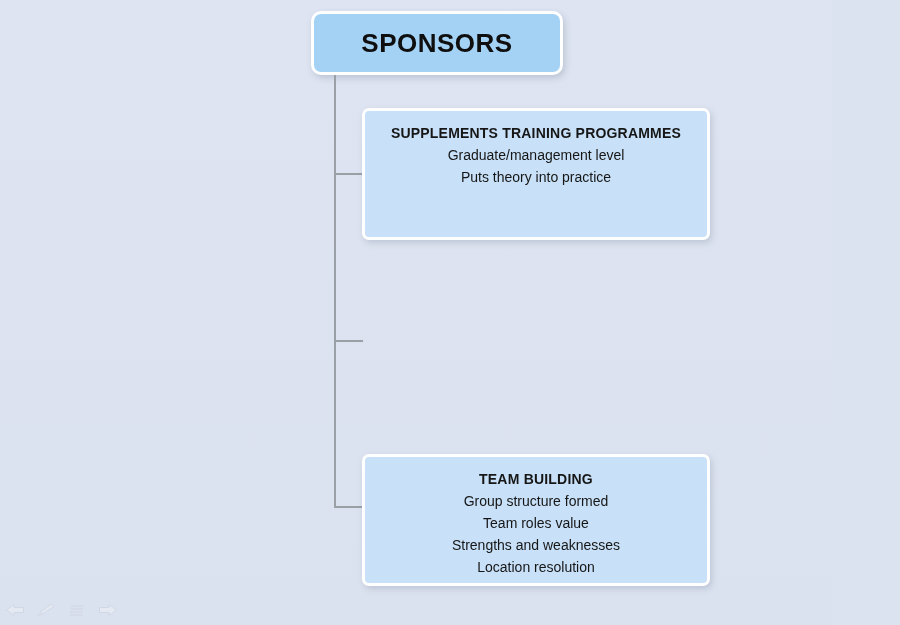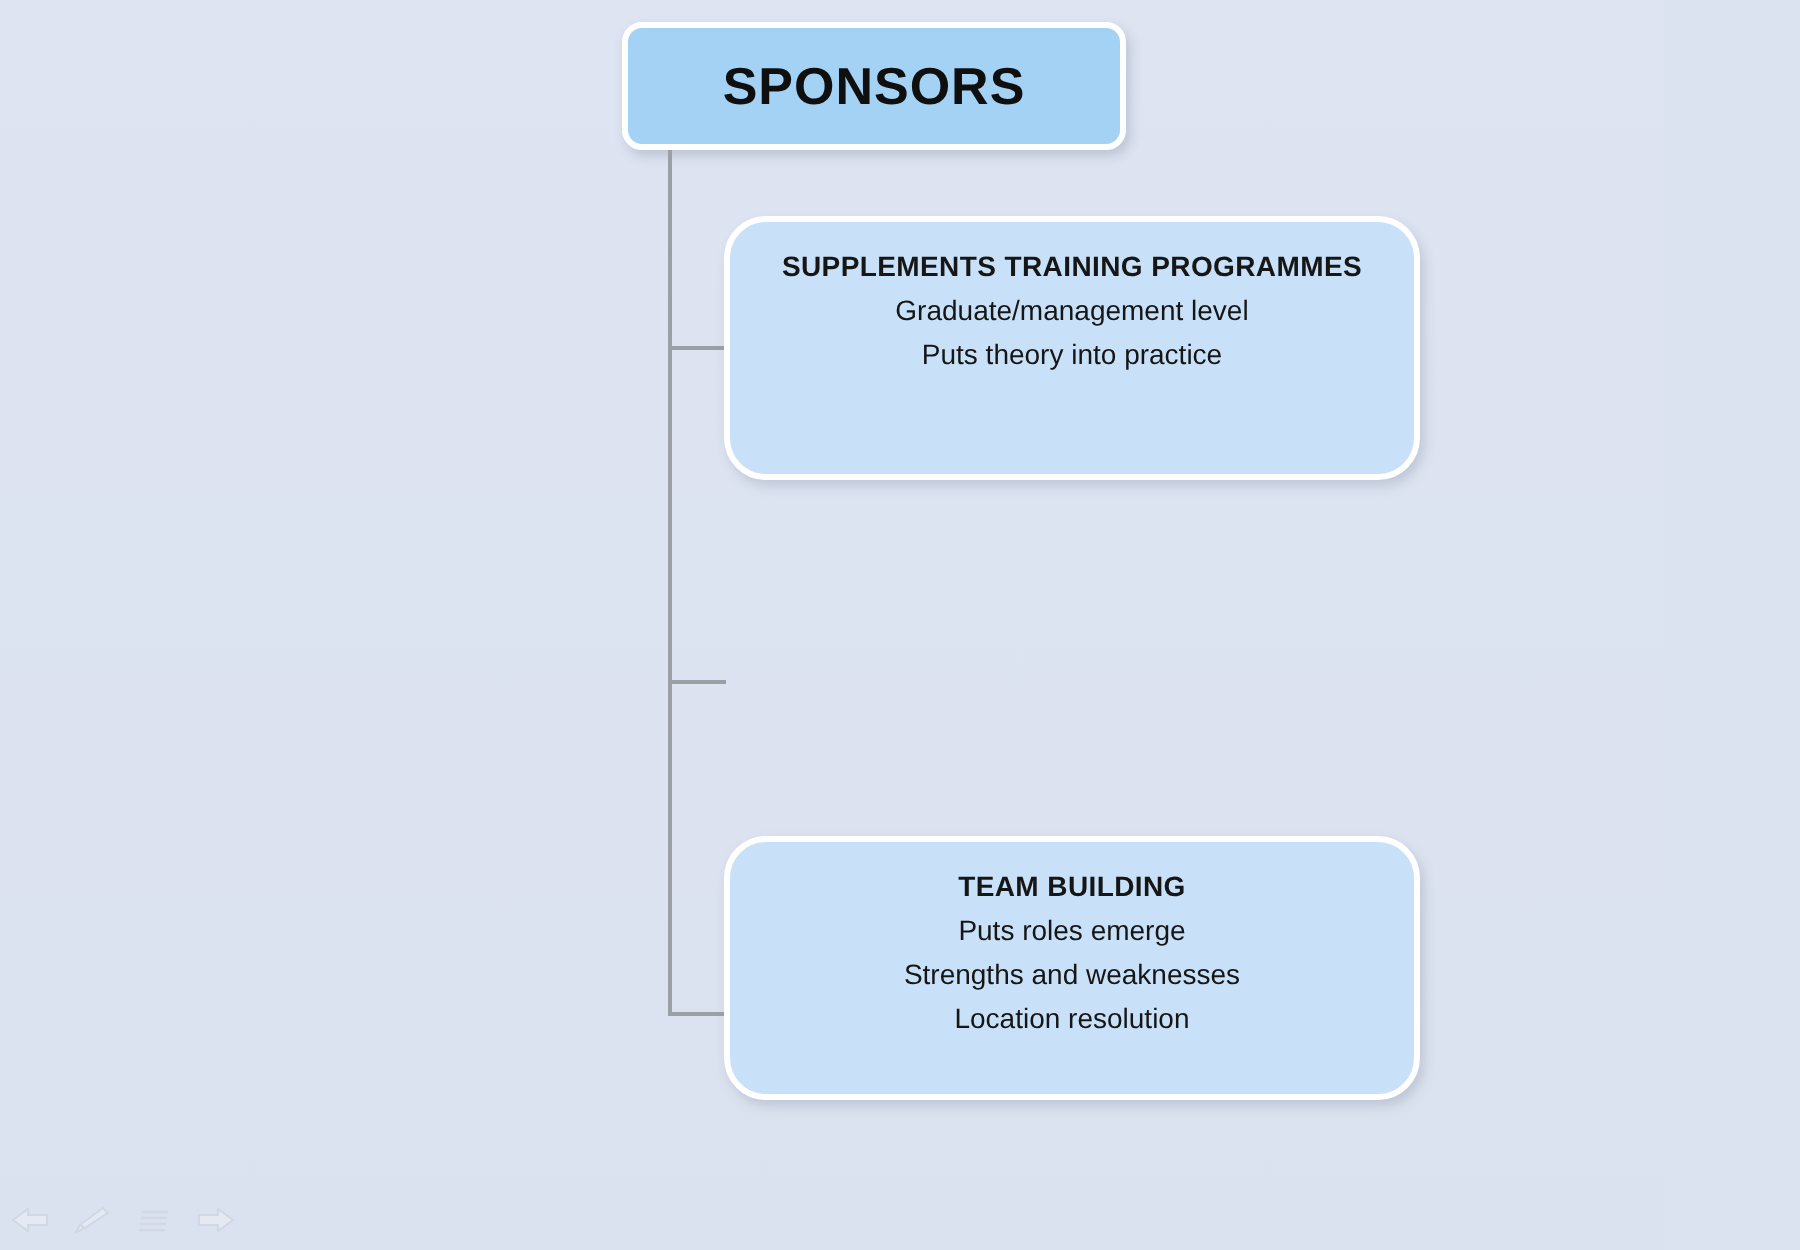--- a/index.html
+++ b/index.html
@@ -65,29 +65,29 @@
 
   
   .node {
     position: absolute;
     left: 362px;
     width: 348px;
     height: 132px;
     box-sizing: border-box;
     background: #c8e1f8;
     border: 3px solid #ffffff;
-    border-radius: 21px;
+    border-radius: 7px;
     box-shadow: 2px 3px 6px rgba(110, 125, 150, 0.28);
     padding-top: 11px;
     text-align: center;
     color: #161616;
   }
   .node-1 { top: 108px; }
   .node-2 { top: 275px; }
-  .node-3 { top: 418px; }
+  .node-3 { top: 454px; }
 
   .node-title {
     font-size: 14px;
     font-weight: bold;
     letter-spacing: 0.2px;
     line-height: 22px;
   }
   .node-item {
     font-size: 14px;
     line-height: 22px;
@@ -140,21 +140,22 @@
 
   <div class="node node-1">
     <div class="node-title">SUPPLEMENTS TRAINING PROGRAMMES</div>
     <div class="node-item">Graduate/management level</div>
     <div class="node-item">Puts theory into practice</div>
   </div>
 
 
   <div class="node node-3">
     <div class="node-title">TEAM BUILDING</div>
-    <div class="node-item">Puts roles emerge</div>
+    <div class="node-item">Group structure formed</div>
+    <div class="node-item">Team roles value</div>
     <div class="node-item">Strengths and weaknesses</div>
     <div class="node-item">Location resolution</div>
   </div>
 
   <div class="nav-toolbar">
     <div class="nav-btn">
       <span>
         <svg width="20" height="14" viewBox="0 0 20 14">
           <path class="ghost-shape" d="M9 1.5 L9 4.5 L18.5 4.5 L18.5 9.5 L9 9.5 L9 12.5 L1.5 7 Z"></path>
         </svg>

